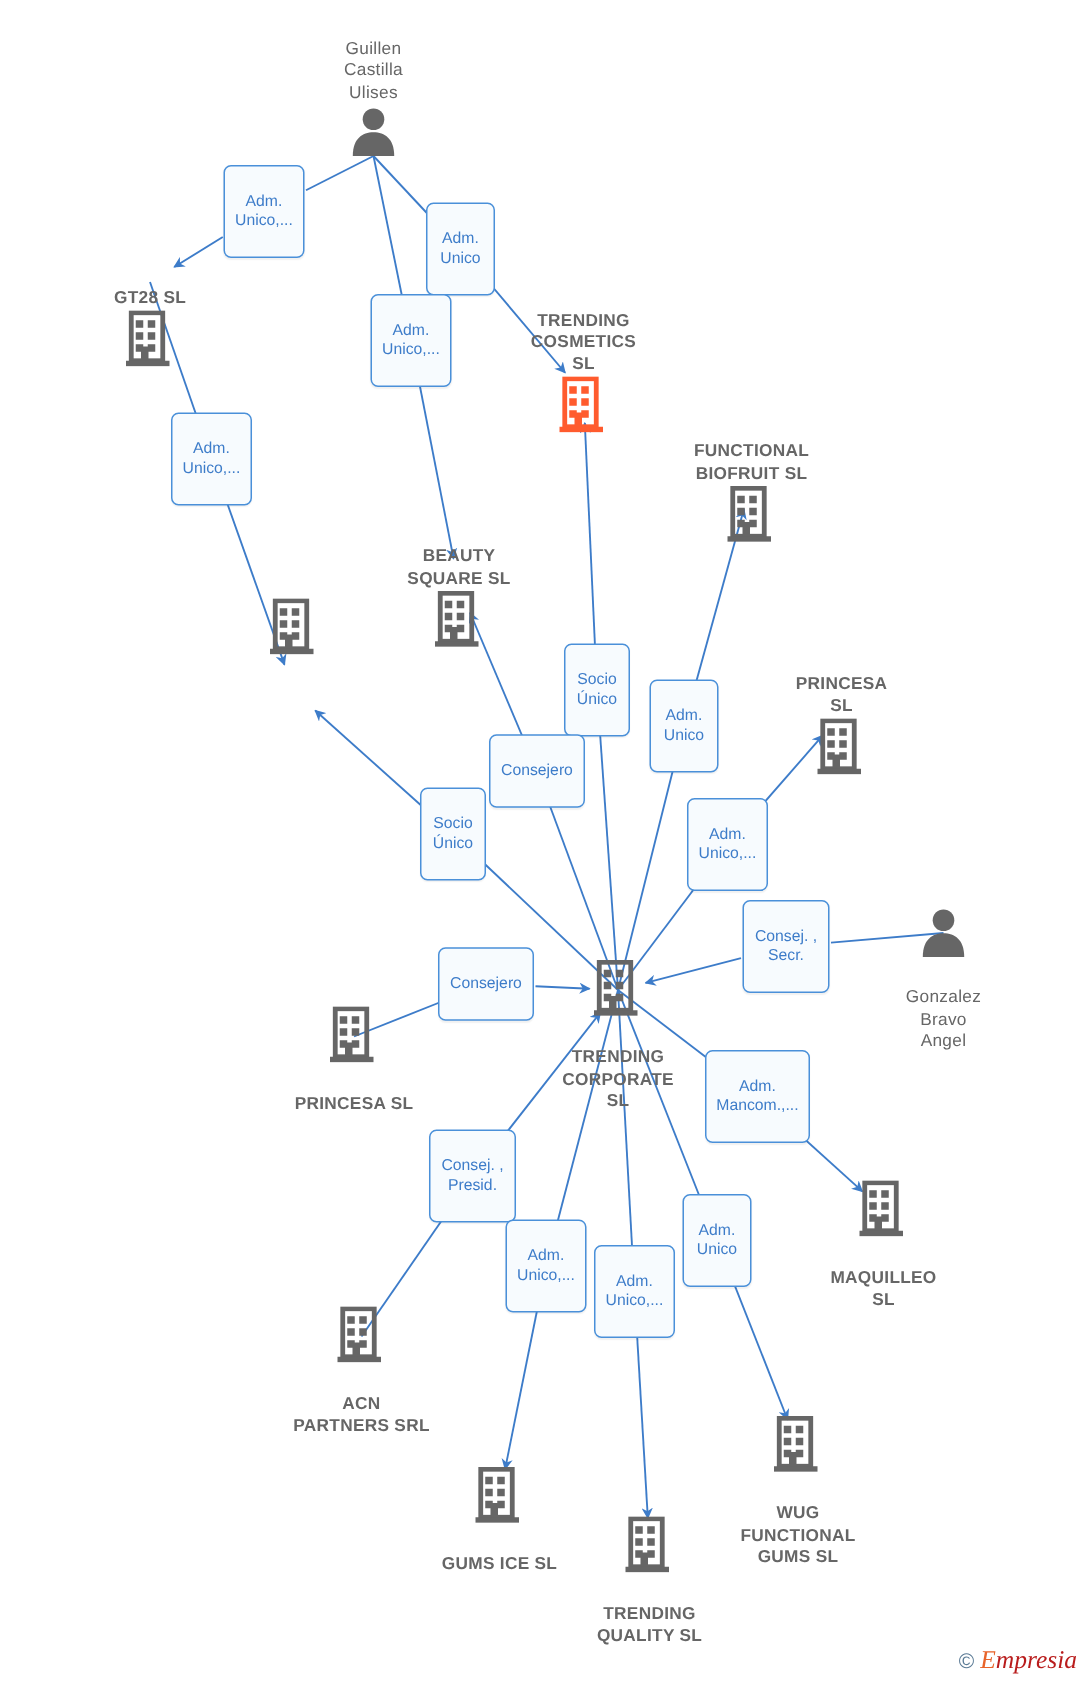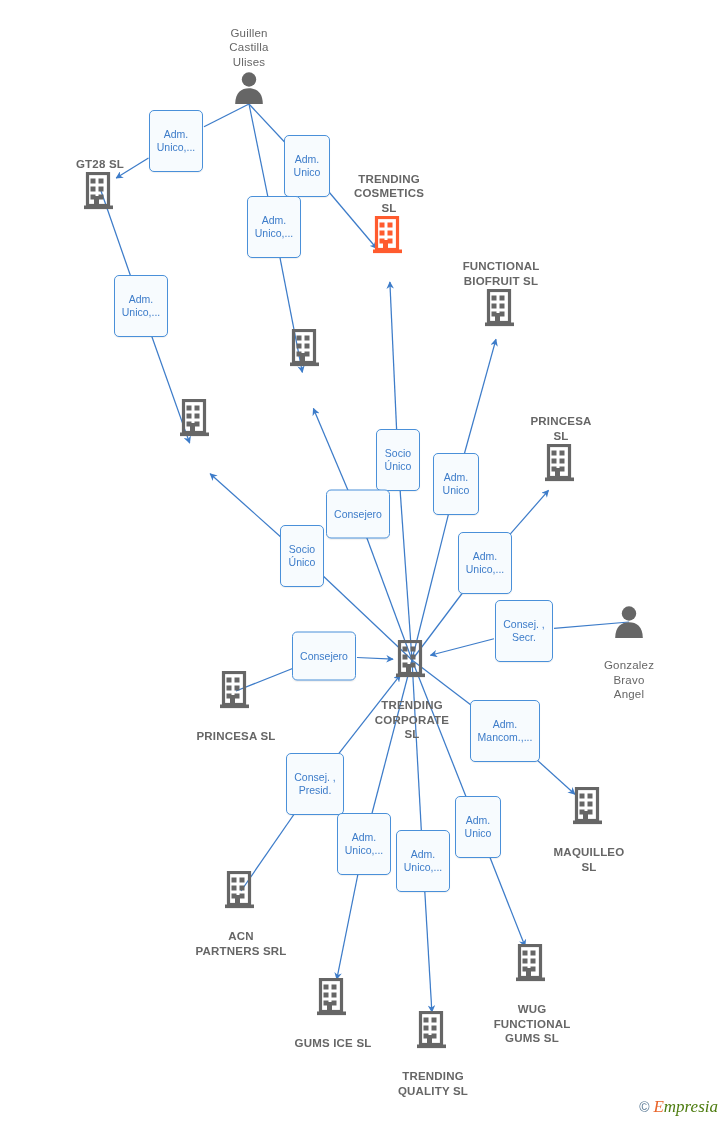--- a/index.html
+++ b/index.html
@@ -29,21 +29,21 @@
     width: 120px;
     margin-left: -60px;
     text-align: center;
     color: #666666;
     font-size: 11.5px;
     line-height: 14.6px;
     letter-spacing: 0.2px;
   }
   .node svg { display: block; margin: 0 auto; }
   .node .caption { display: block; white-space: pre-line; }
-  .node.company .caption { font-weight: bold; }
+  .node.company .caption { font-weight: bold; margin-top: 35px; }
   .node.person .caption { font-weight: normal; }
   .node.cap-below .caption { margin-top: 18px; }
 
   .elabel {
     position: absolute;
     box-sizing: border-box;
     background: #f7fbfe;
     border: 1.2px solid #4a90d9;
     border-radius: 5px;
     color: #3d7cc9;
@@ -67,21 +67,21 @@
     color: #e8642a;
     font-family: "Liberation Serif", serif;
   }
   #watermark .copy {
     color: #5b7b96;
     font-style: normal;
     font-size: 14px;
     font-family: "Liberation Sans", sans-serif;
   }
   #watermark .mark-e { color: #e8642a; }
-  #watermark .mark-rest { color: #4d7c0f; text-align: right; }
+  #watermark .mark-rest { color: #b91c1c; text-align: right; }
 </style>
 </head>
 <body>
 
 <div id="canvas">
 
   <svg id="edges" viewBox="0 0 728 1125" xmlns="http://www.w3.org/2000/svg">
     <defs>
       <marker id="arrow" viewBox="0 0 10 10" refX="9" refY="5" markerWidth="6" markerHeight="6" orient="auto-start-reverse">
         <path d="M 0 0 L 10 5 L 0 10 L 3 5 z" fill="#3d7cc9"></path>
@@ -159,21 +159,22 @@
     <rect x="4.5" y="1.5" width="21" height="32" fill="none" stroke="#666666" stroke-width="3.2"></rect>
     <rect x="7.5" y="6.5" width="5" height="5" fill="#666666"></rect>
             <rect x="15.5" y="6.5" width="5" height="5" fill="#666666"></rect>
             <rect x="7.5" y="14.5" width="5" height="5" fill="#666666"></rect>
             <rect x="15.5" y="14.5" width="5" height="5" fill="#666666"></rect>
             <rect x="7.5" y="22.5" width="5" height="5" fill="#666666"></rect>
             <rect x="15.5" y="22.5" width="5" height="5" fill="#666666"></rect>
     <rect x="11" y="24" width="5" height="9" fill="#666666"></rect>
     <rect x="1" y="33.5" width="29" height="3.6" fill="#666666"></rect>
   </svg></span></div>
-      <div class="node company cap-above" style="left: 306px; top: 329.4px;"><span class="icon"><svg width="34" height="40" viewBox="0 0 34 40" aria-hidden="true">
+      <div class="node company cap-above" style="left: 306px; top: 329.4px;"><span class="caption">BEAUTY
+SQUARE  SL</span><span class="icon"><svg width="34" height="40" viewBox="0 0 34 40" aria-hidden="true">
     <rect x="4.5" y="1.5" width="21" height="32" fill="none" stroke="#666666" stroke-width="3.2"></rect>
     <rect x="7.5" y="6.5" width="5" height="5" fill="#666666"></rect>
             <rect x="15.5" y="6.5" width="5" height="5" fill="#666666"></rect>
             <rect x="7.5" y="14.5" width="5" height="5" fill="#666666"></rect>
             <rect x="15.5" y="14.5" width="5" height="5" fill="#666666"></rect>
             <rect x="7.5" y="22.5" width="5" height="5" fill="#666666"></rect>
             <rect x="15.5" y="22.5" width="5" height="5" fill="#666666"></rect>
     <rect x="11" y="24" width="5" height="9" fill="#666666"></rect>
     <rect x="1" y="33.5" width="29" height="3.6" fill="#666666"></rect>
   </svg></span></div>

